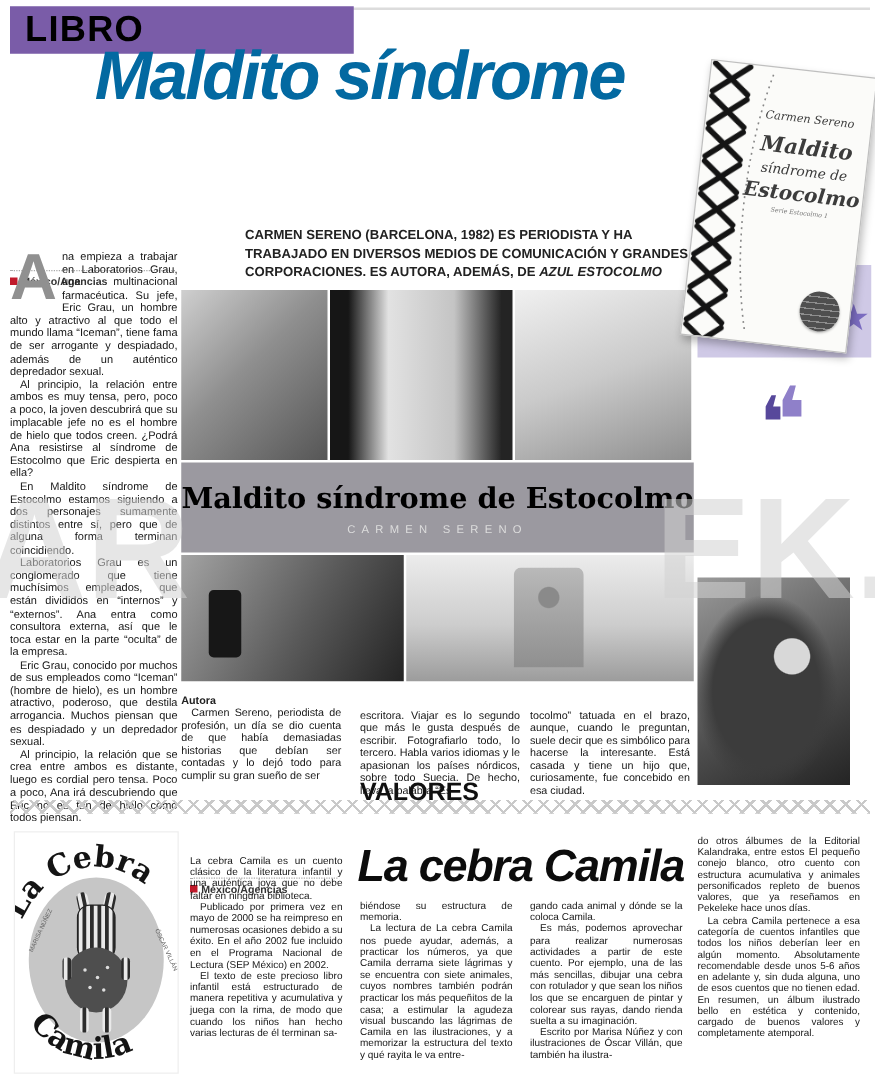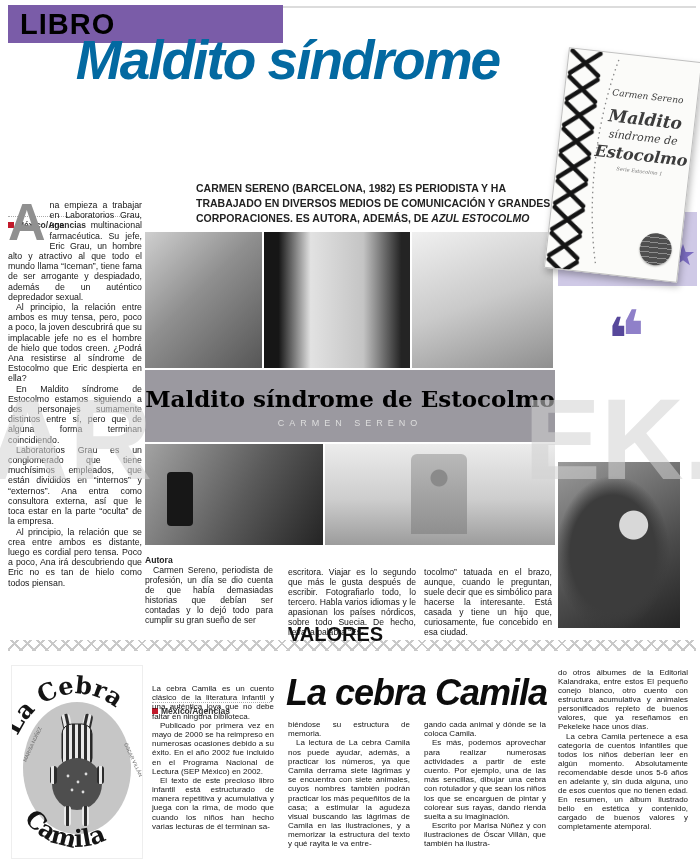--- a/index.html
+++ b/index.html
@@ -133,20 +133,21 @@
   </div>
   <div class="abs intro">
     <span>CARMEN SERENO (BARCELONA, 1982) ES PERIODISTA Y HA TRABAJADO EN DIVERSOS MEDIOS DE COMUNICACIÓN Y GRANDES CORPORACIONES. ES AUTORA, ADEMÁS, DE </span><i>AZUL ESTOCOLMO</i>
   </div>
 
   <div class="abs col leftcol">
     <p class="first"><span class="dropcap">A</span><span>na empieza a trabajar en Laboratorios Grau, una multinacional farmacéutica. Su jefe, Eric Grau, un hombre alto y atractivo al que todo el mundo llama “Iceman”, tiene fama de ser arrogante y despiadado, además de un auténtico depredador sexual.</span></p>
     <p>Al principio, la relación entre ambos es muy tensa, pero, poco a poco, la joven descubrirá que su implacable jefe no es el hombre de hielo que todos creen. ¿Podrá Ana resistirse al síndrome de Estocolmo que Eric despierta en ella?</p>
     <p>En Maldito síndrome de Estocolmo estamos siguiendo a dos personajes sumamente distintos entre sí, pero que de alguna forma terminan coincidiendo.</p>
     <p>Laboratorios Grau es un conglomerado que tiene muchísimos empleados, que están divididos en “internos” y “externos”. Ana entra como consultora externa, así que le toca estar en la parte “oculta” de la empresa.</p>
+    <p>Eric Grau, conocido por muchos de sus empleados como “Iceman” (hombre de hielo), es un hombre atractivo, poderoso, que destila arrogancia. Muchos piensan que es despiadado y un depredador sexual.</p>
     <p>Al principio, la relación que se crea entre ambos es distante, luego es cordial pero tensa. Poco a poco, Ana irá descubriendo que Eric no es tan de hielo como todos piensan.</p>
   </div>
 
   <div class="abs collage">
     <div class="crow">
       <div class="photo ph-man"></div>
       <div class="photo ph-corset"></div>
       <div class="photo ph-woman"></div>
     </div>
     <div class="band">

